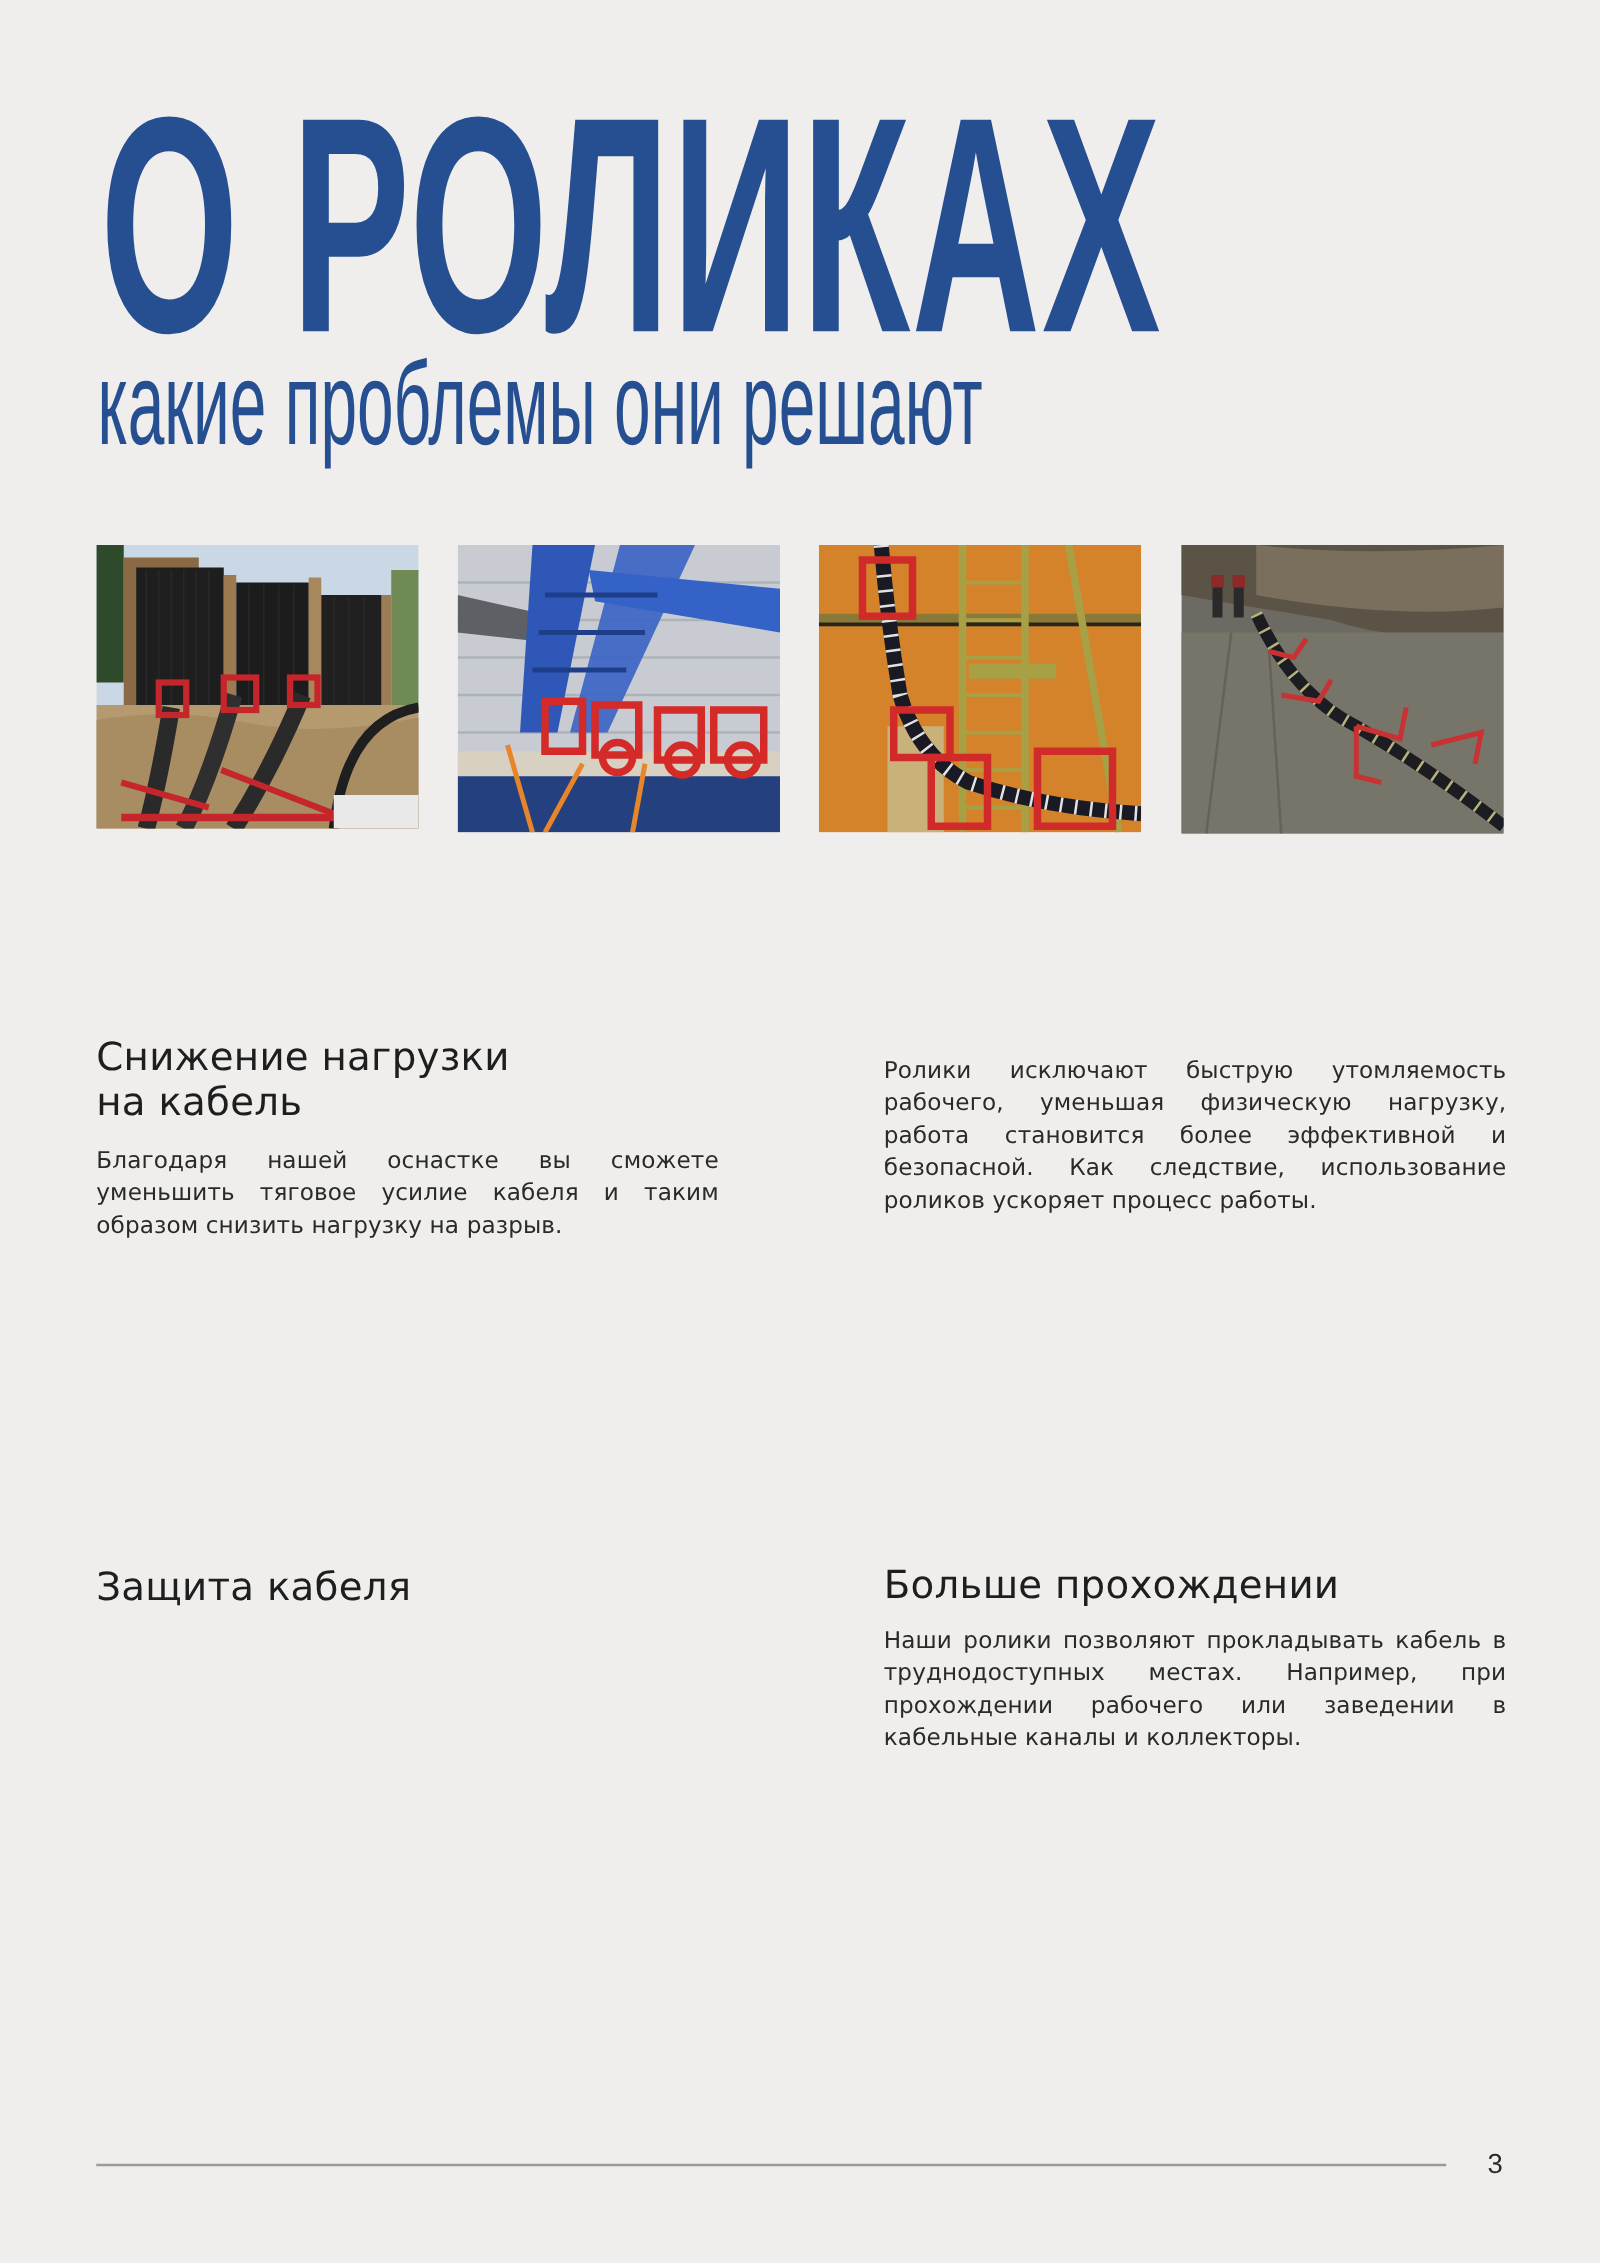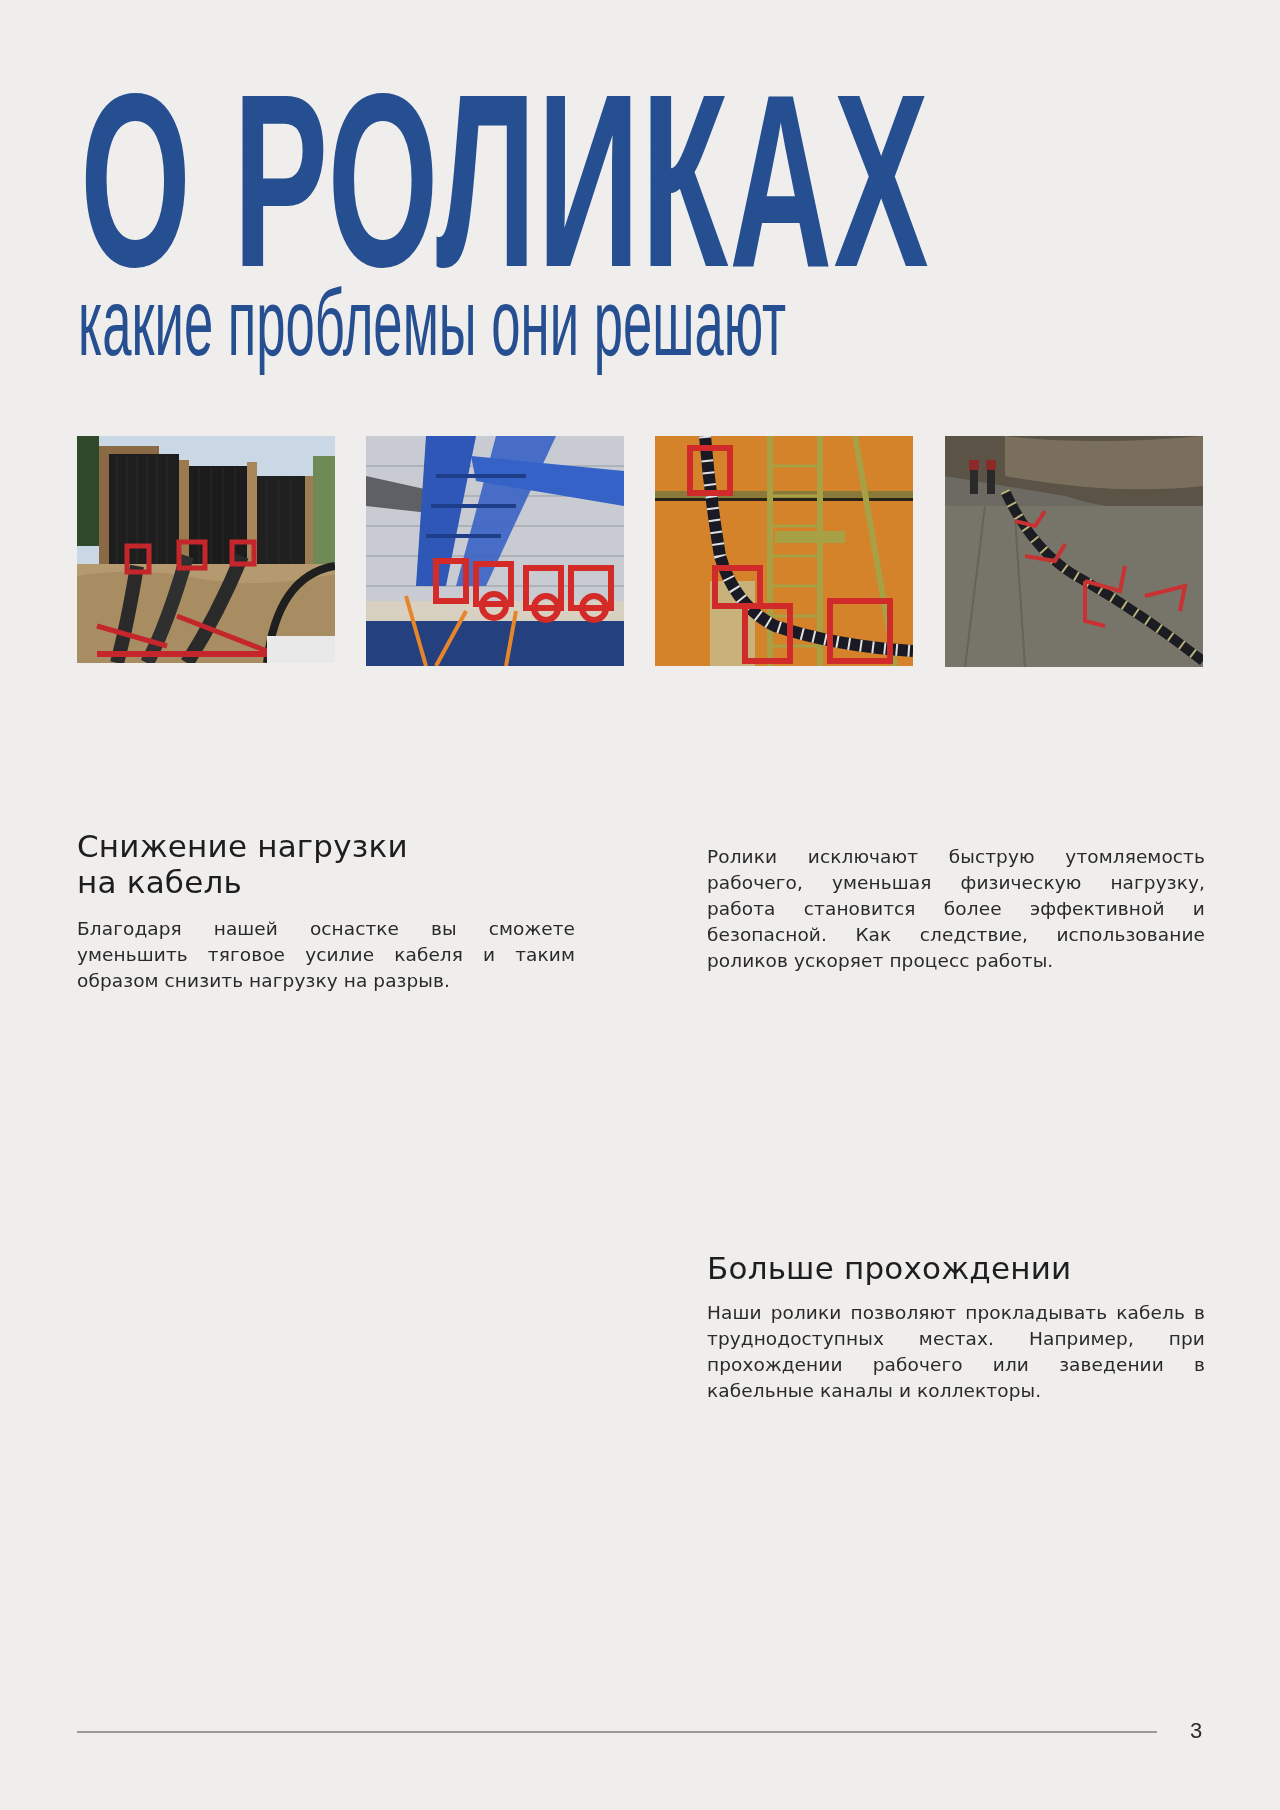--- a/index.html
+++ b/index.html
@@ -227,20 +227,21 @@
     <span>на кабель</span>
   </h2>
   <p>Благодаря нашей оснастке вы сможете уменьшить тяговое усилие кабеля и таким образом снизить нагрузку на разрыв.</p>
 </div>
 
 <div class="feature f2">
   <p>Ролики исключают быструю утомляемость рабочего, уменьшая физическую нагрузку, работа становится более эффективной и безопасной. Как следствие, использование роликов ускоряет процесс работы.</p>
 </div>
 
 <div class="feature f3">
+  <h2>Защита кабеля</h2>
 </div>
 
 <div class="feature f4">
   <h2>Больше прохождении</h2>
   <p>Наши ролики позволяют прокладывать кабель в труднодоступных местах. Например, при прохождении рабочего или заведении в кабельные каналы и коллекторы.</p>
 </div>
 
 <div class="footer-rule"></div>
 <div class="page-number">3</div>
 

